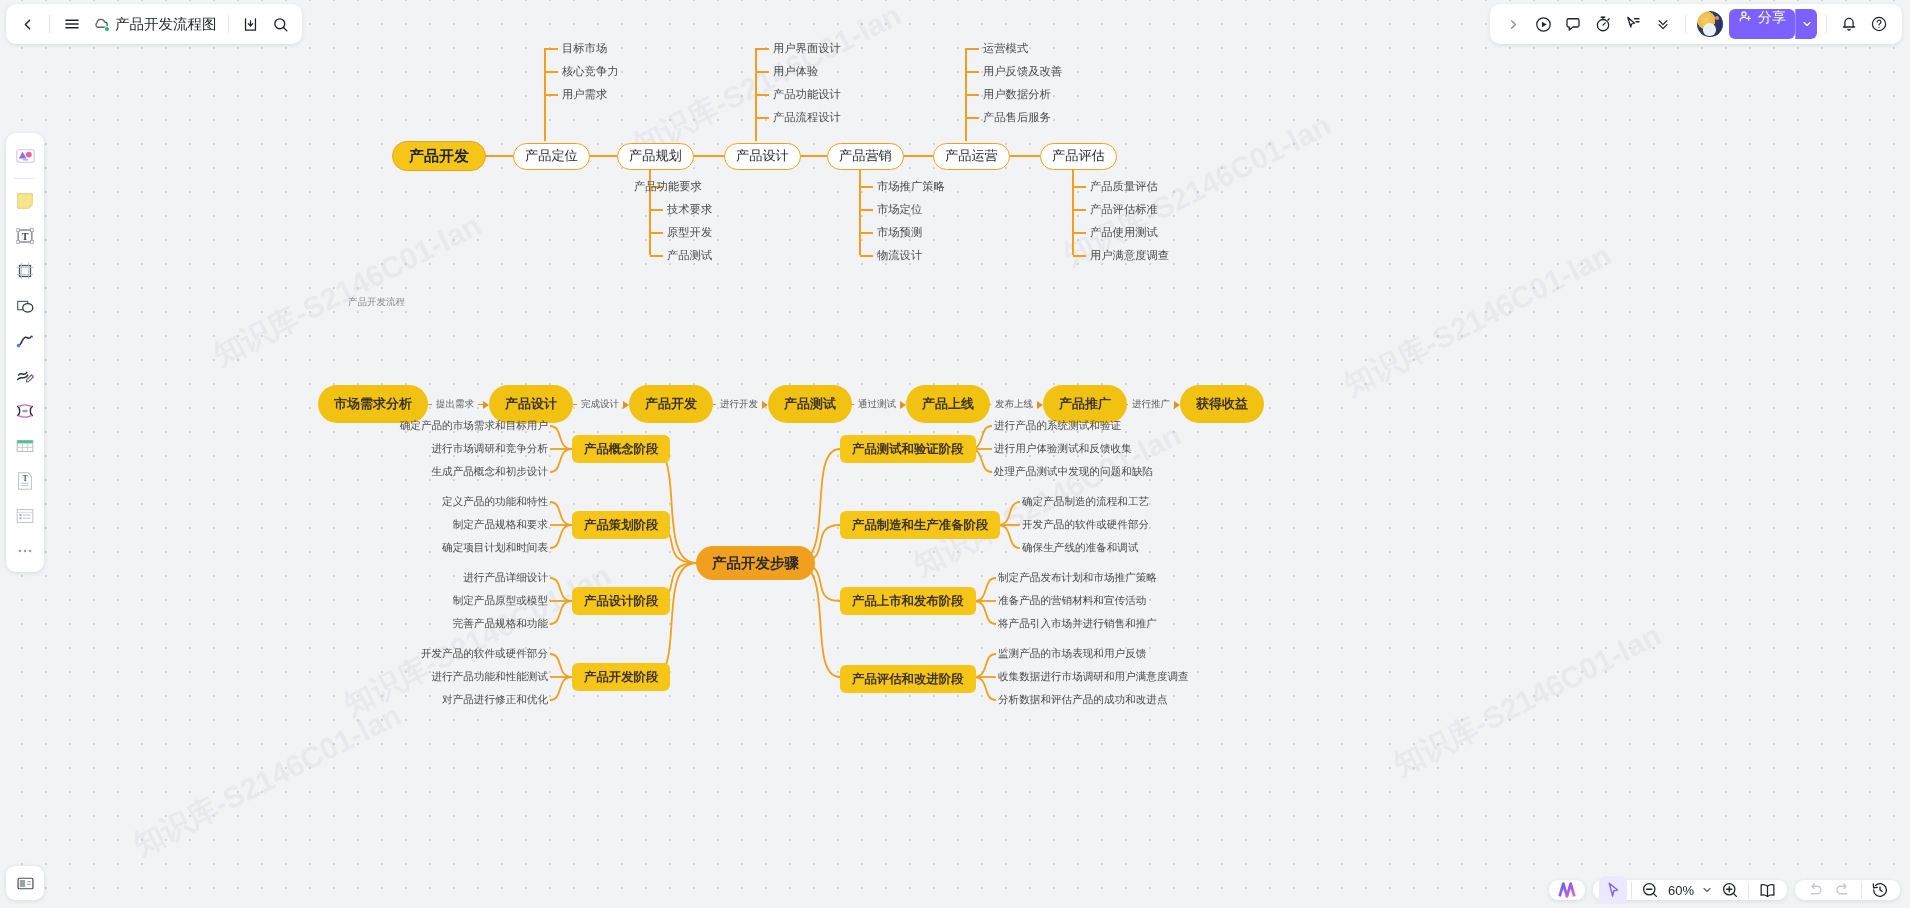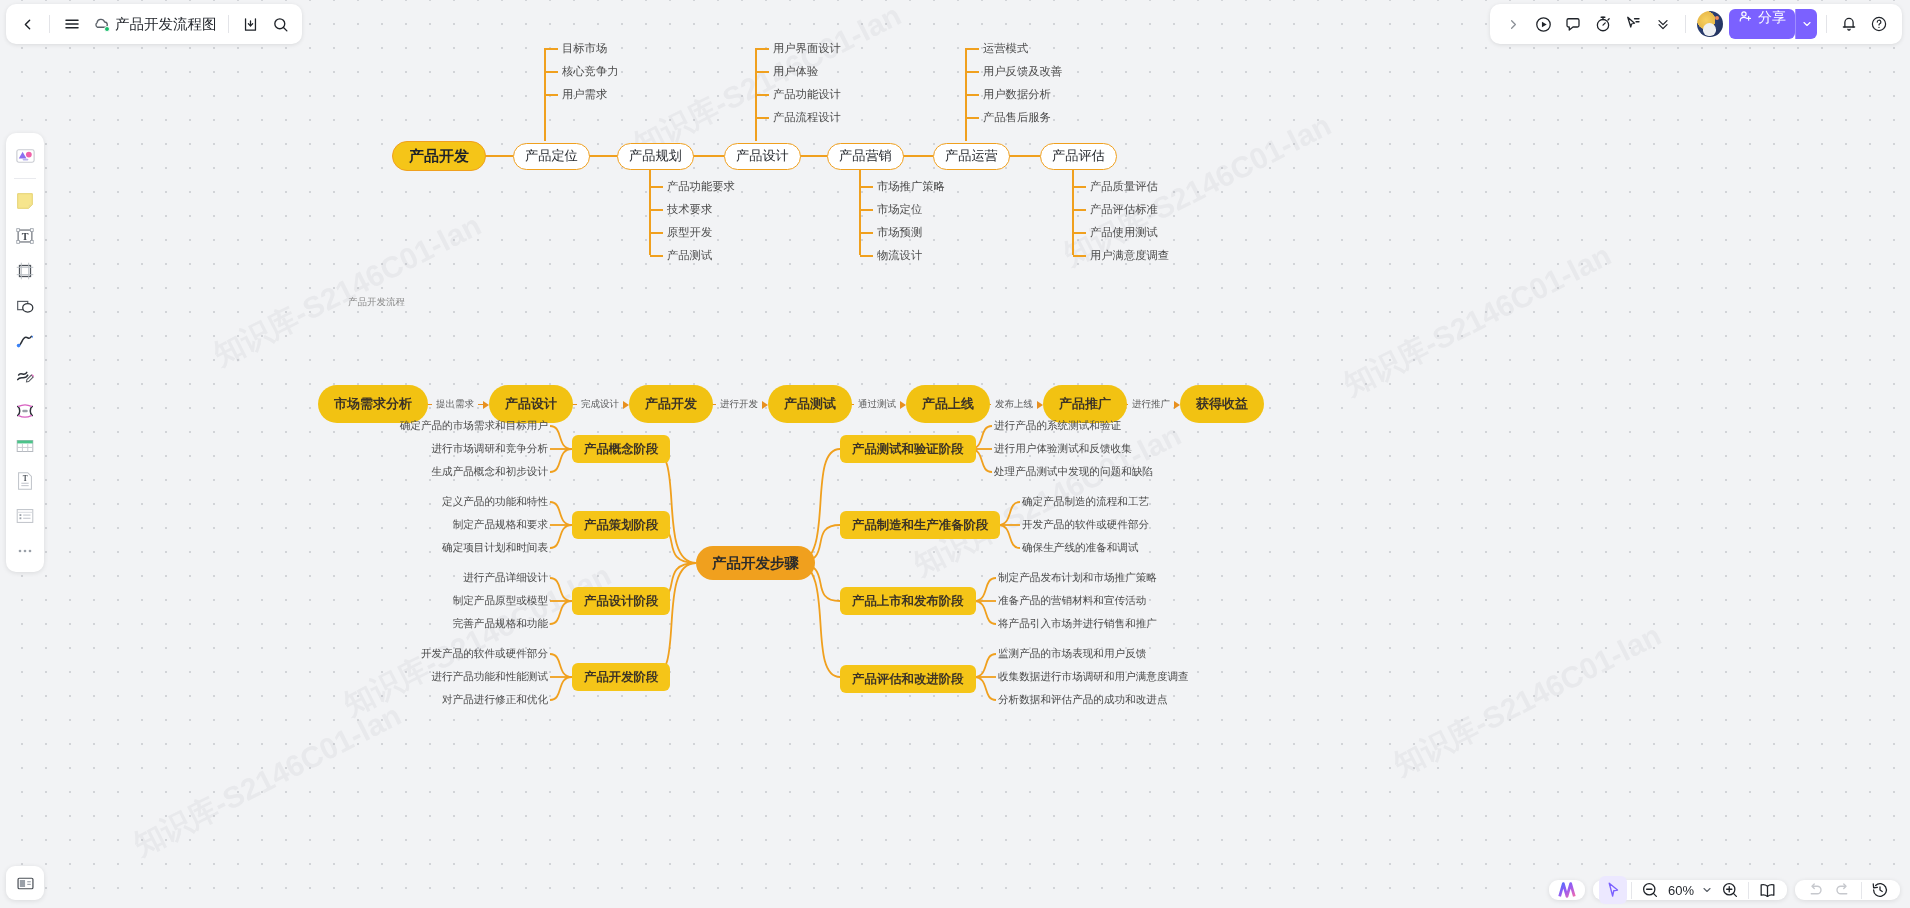--- a/index.html
+++ b/index.html
@@ -200,21 +200,21 @@
       <div class="stub" style="left:545px; top:48px;"></div>
       <div class="leaf" style="left:562px; top:41px;">目标市场</div>
       <div class="stub" style="left:545px; top:71px;"></div>
       <div class="leaf" style="left:562px; top:64px;">核心竞争力</div>
       <div class="stub" style="left:545px; top:94px;"></div>
       <div class="leaf" style="left:562px; top:87px;">用户需求</div>
       <div class="hline" style="left:577px; top:155.1px; width:40px;"></div>
       <div class="chain-node" style="left:617px; top:142.5px; min-width:66px;">产品规划</div>
       <div class="vline" style="left:649.1px; top:169px; height:86px;"></div>
       <div class="stub" style="left:650px; top:186px;"></div>
-      <div class="leaf" style="left:667px; top:179px;">产品功能要求</div>
+      <div class="leaf" style="left:634px; top:179px;">产品功能要求</div>
       <div class="stub" style="left:650px; top:209px;"></div>
       <div class="leaf" style="left:667px; top:202px;">技术要求</div>
       <div class="stub" style="left:650px; top:232px;"></div>
       <div class="leaf" style="left:667px; top:225px;">原型开发</div>
       <div class="stub" style="left:650px; top:255px;"></div>
       <div class="leaf" style="left:667px; top:248px;">产品测试</div>
       <div class="hline" style="left:683px; top:155.1px; width:41px;"></div>
       <div class="chain-node" style="left:724px; top:142.5px; min-width:64px;">产品设计</div>
       <div class="vline" style="left:755.1px; top:48px; height:93px;"></div>
       <div class="stub" style="left:756px; top:48px;"></div>

